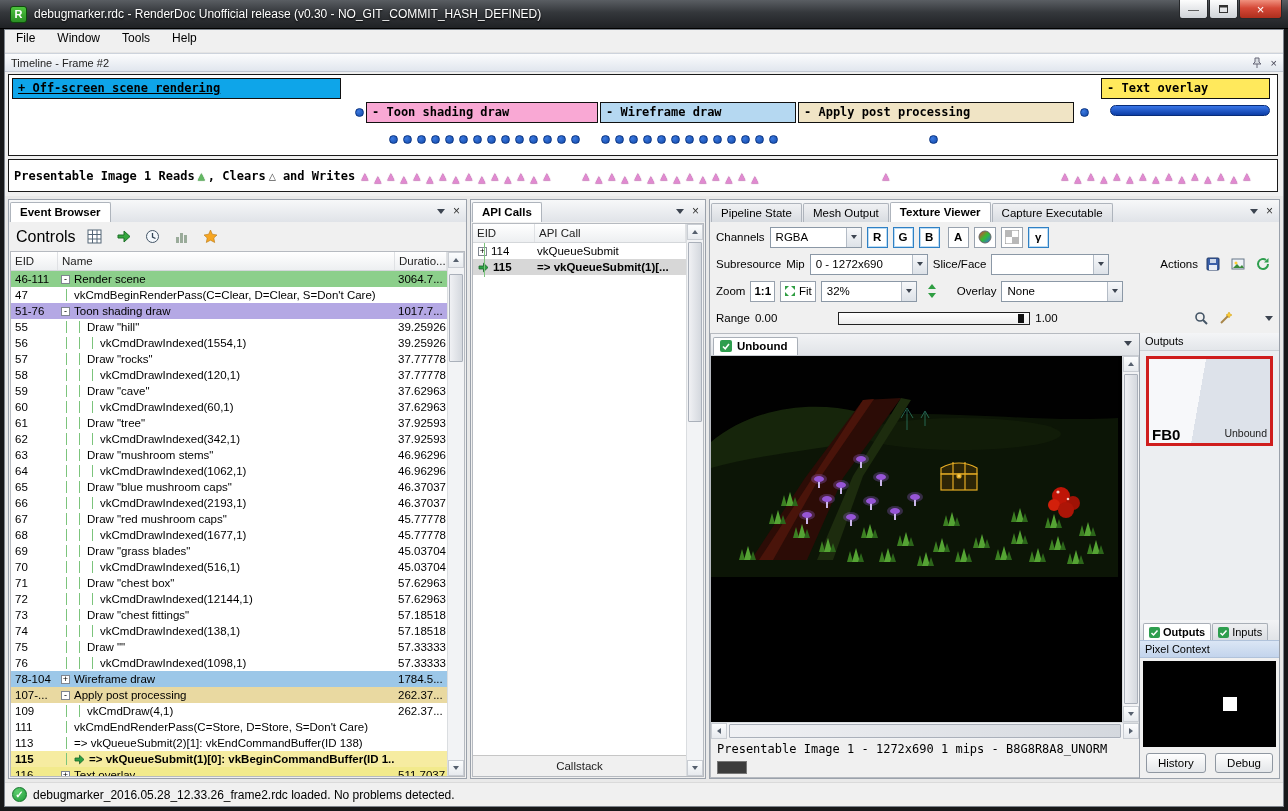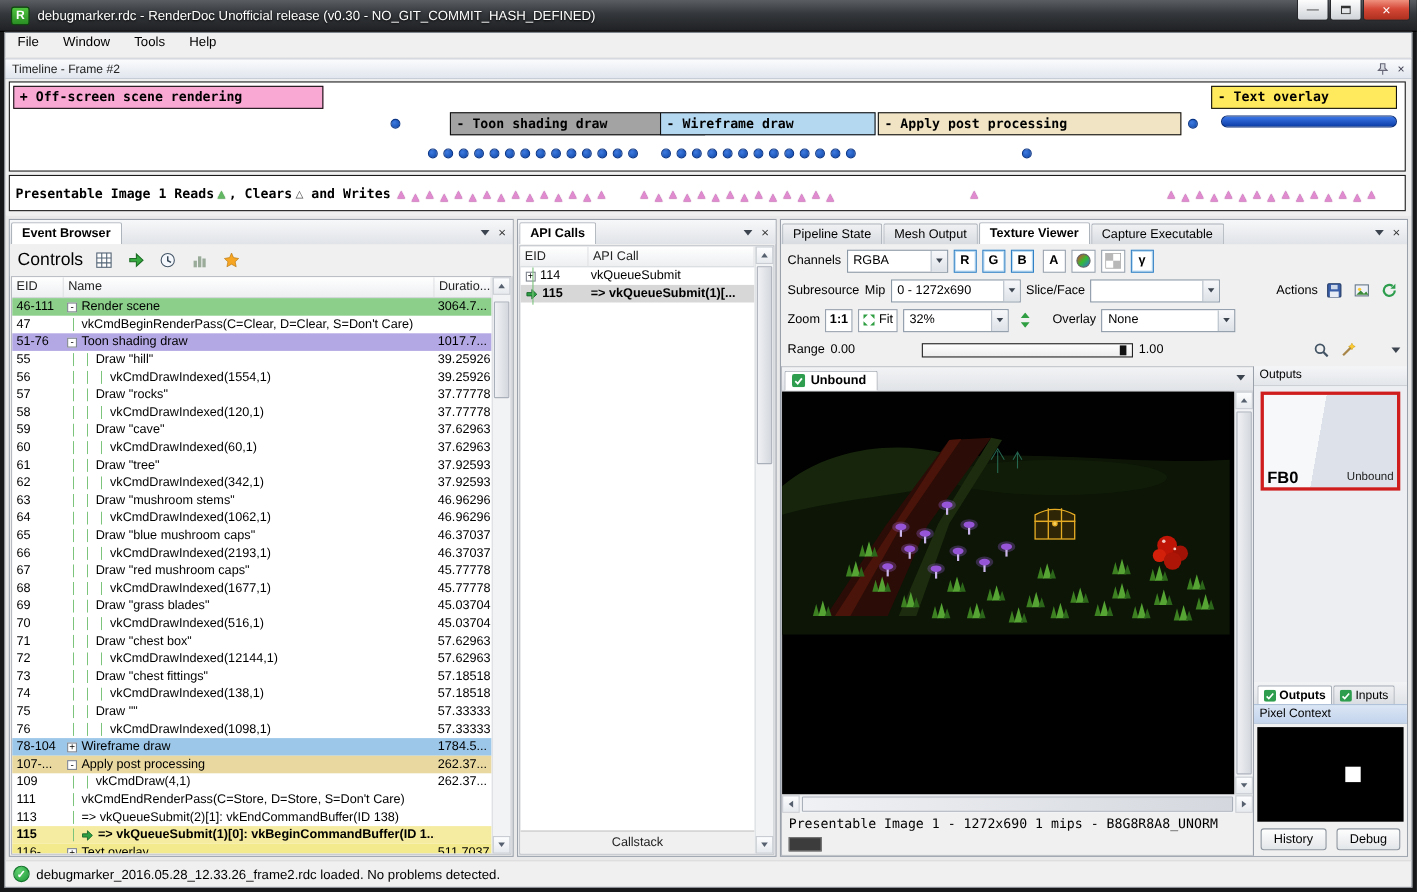--- a/index.html
+++ b/index.html
@@ -20,24 +20,24 @@
 
 .tl-header{height:19px;flex:none;background:linear-gradient(#fbfcfd,#e1e6ee);border-top:1px solid #cdd3dc;border-bottom:1px solid #c3c9d3;display:flex;align-items:center;padding:0 6px;font-size:11px;color:#222;}
 .tl-hdr-tools{margin-left:auto;display:flex;gap:9px;align-items:center;color:#445;font-size:11px;}
 .tl-body{height:124px;flex:none;position:relative;background:#f0f0f0;}
 .tl-box{position:absolute;left:3px;right:5px;background:#fff;border:1px solid #1a1a1a;}
 .tl-box1{top:2px;height:82px;}
 .tl-box2{top:87px;height:33px;display:flex;align-items:center;padding-left:5px;font-family:"DejaVu Sans Mono",monospace;font-weight:600;font-size:12px;white-space:nowrap;overflow:hidden;}
 .tl-box2 span{font-family:"DejaVu Sans Mono",monospace;}
 .tl-bar{position:absolute;height:21px;border:1px solid #111;font-family:"DejaVu Sans Mono",monospace;font-weight:bold;font-size:12px;line-height:18px;padding:0 5px;white-space:nowrap;overflow:hidden;}
 .r1{top:3px;}
-.bar-off{left:3px;width:282px;background:#f9a8d4;}
+.bar-off{left:3px;width:329px;background:#0ea5e9;text-decoration:underline;}
 .bar-render{left:334px;width:757px;background:#b9e7ae;}
 .bar-textov{left:1092px;width:169px;background:#ffe95c;}
-.bar-toon{top:27px;left:357px;width:232px;background:#a3a3a3;margin-left:43px;}
+.bar-toon{top:27px;left:357px;width:232px;background:#f9a8d4;}
 .bar-wire{top:27px;left:591px;width:196px;background:#b5d8f1;}
 .bar-post{top:27px;left:789px;width:276px;background:#f0e4c5;}
 .tl-dot{width:9px;height:9px;flex:none;border-radius:50%;background:radial-gradient(circle at 35% 35%,#3d7ae0,#0f47a8);border:1px solid #0a3484;display:inline-block;}
 .dotrow{position:absolute;display:flex;gap:5px;align-items:center;}
 .d-single1{left:346px;top:33px;}
 .d-single2{left:1071px;top:33px;}
 .d-toon{left:380px;top:60px;}
 .d-wire{left:592px;top:60px;}
 .d-post{left:920px;top:60px;}
 .tl-blue{position:absolute;left:1101px;top:30px;width:160px;height:11px;border-radius:6px;background:linear-gradient(#3a76e8,#0c3da6);border:1px solid #082c78;}

